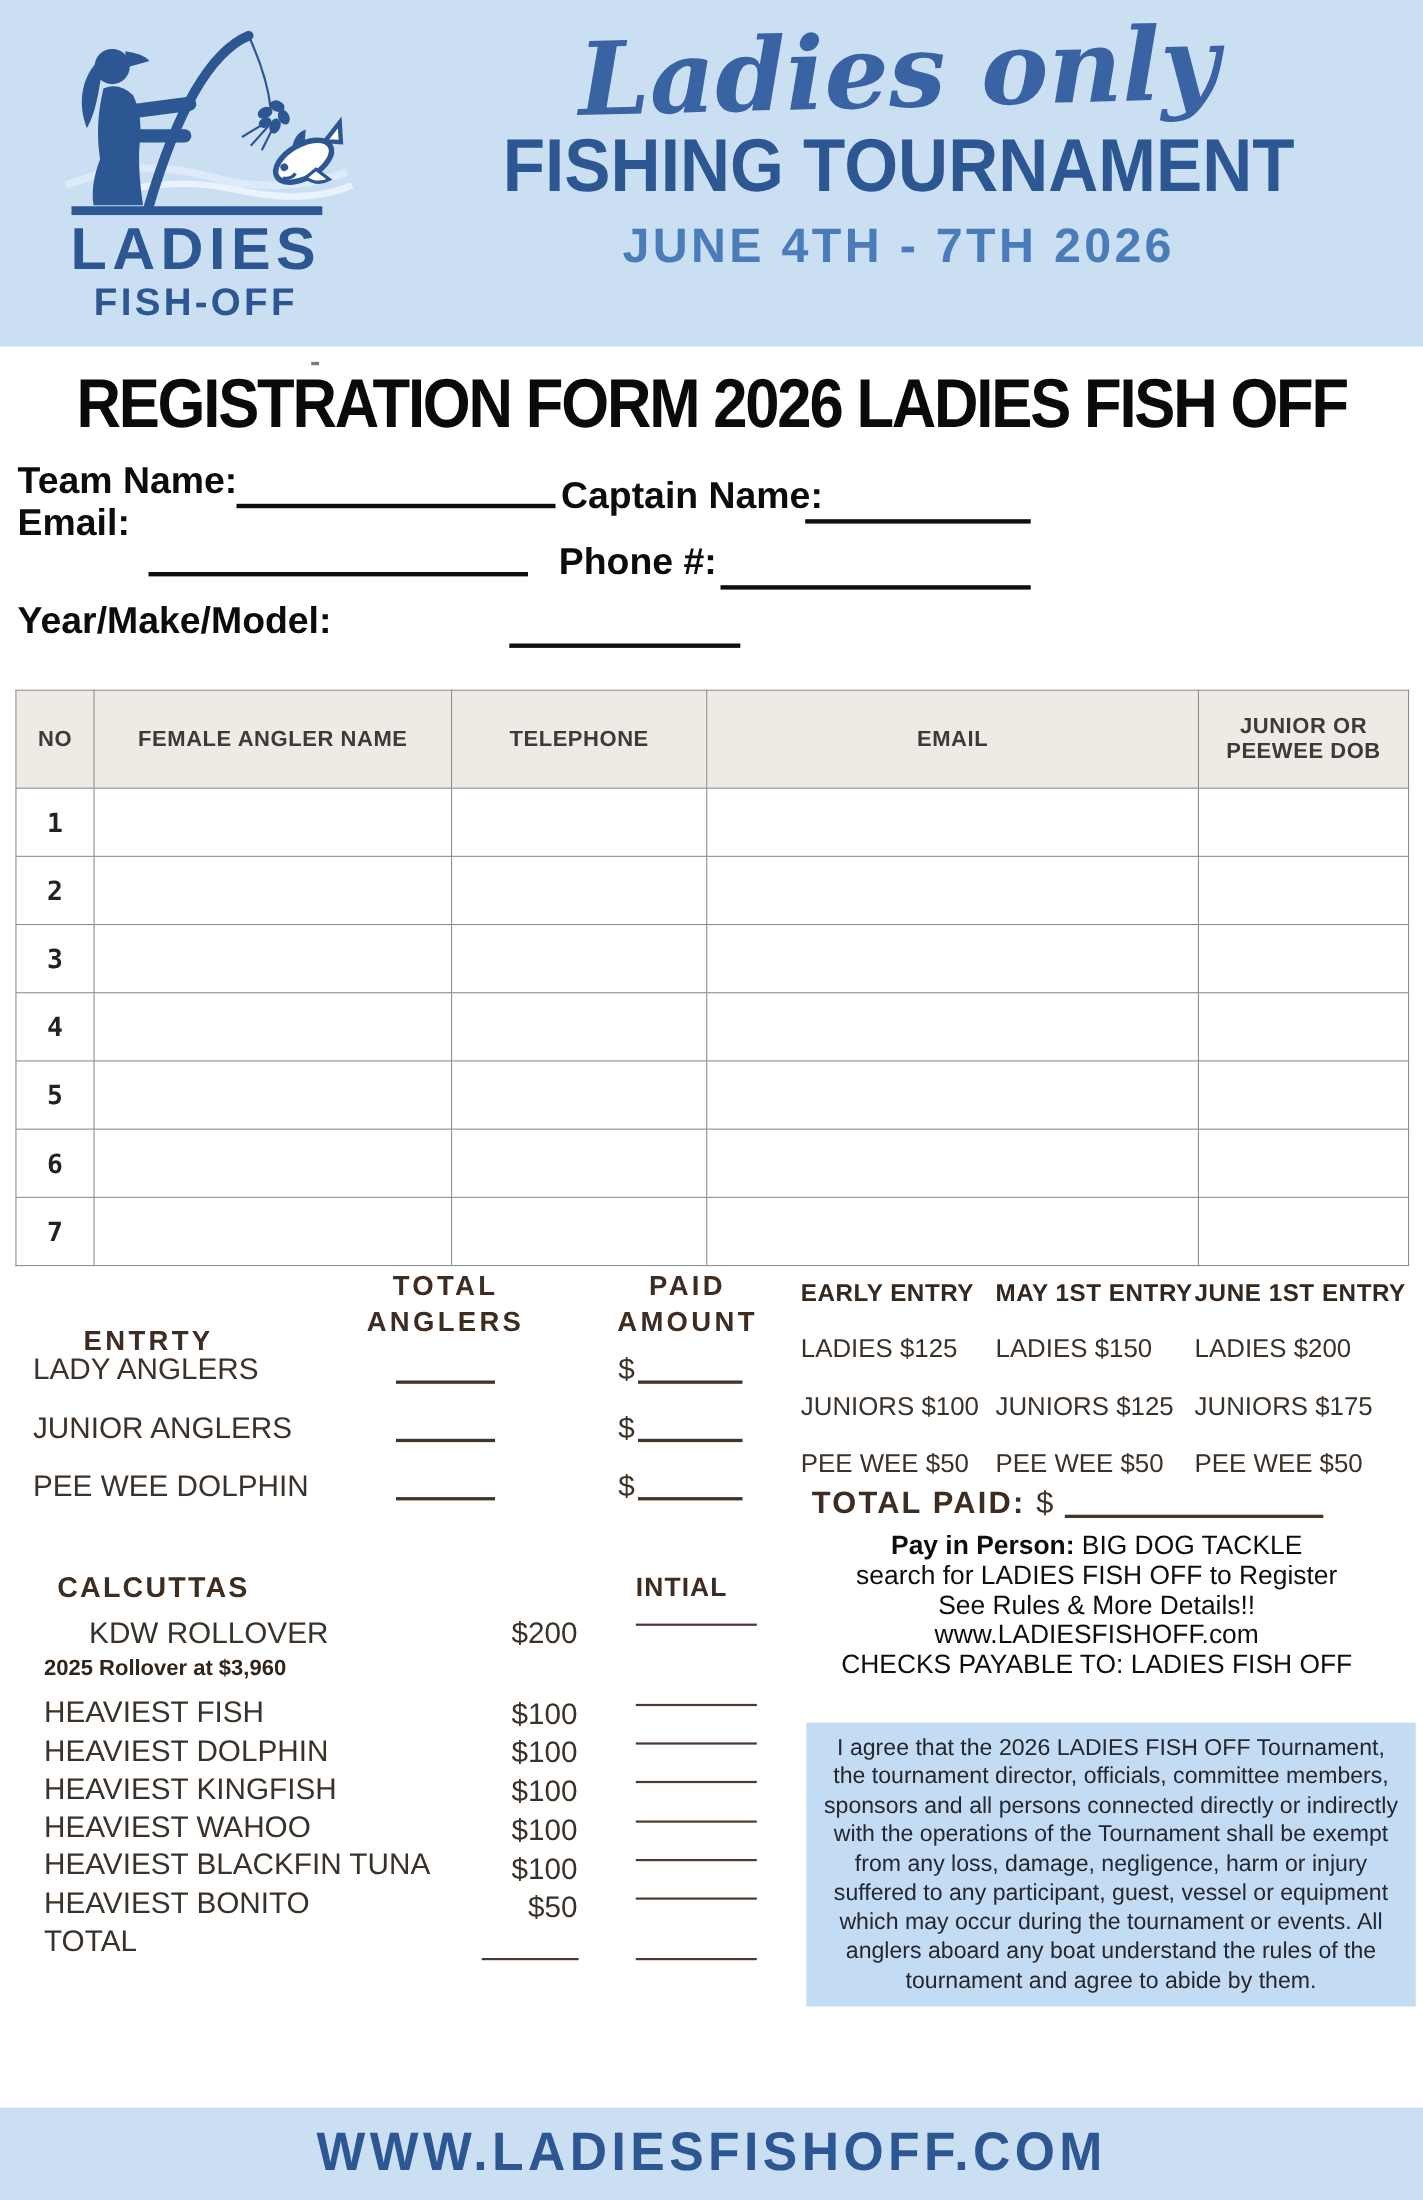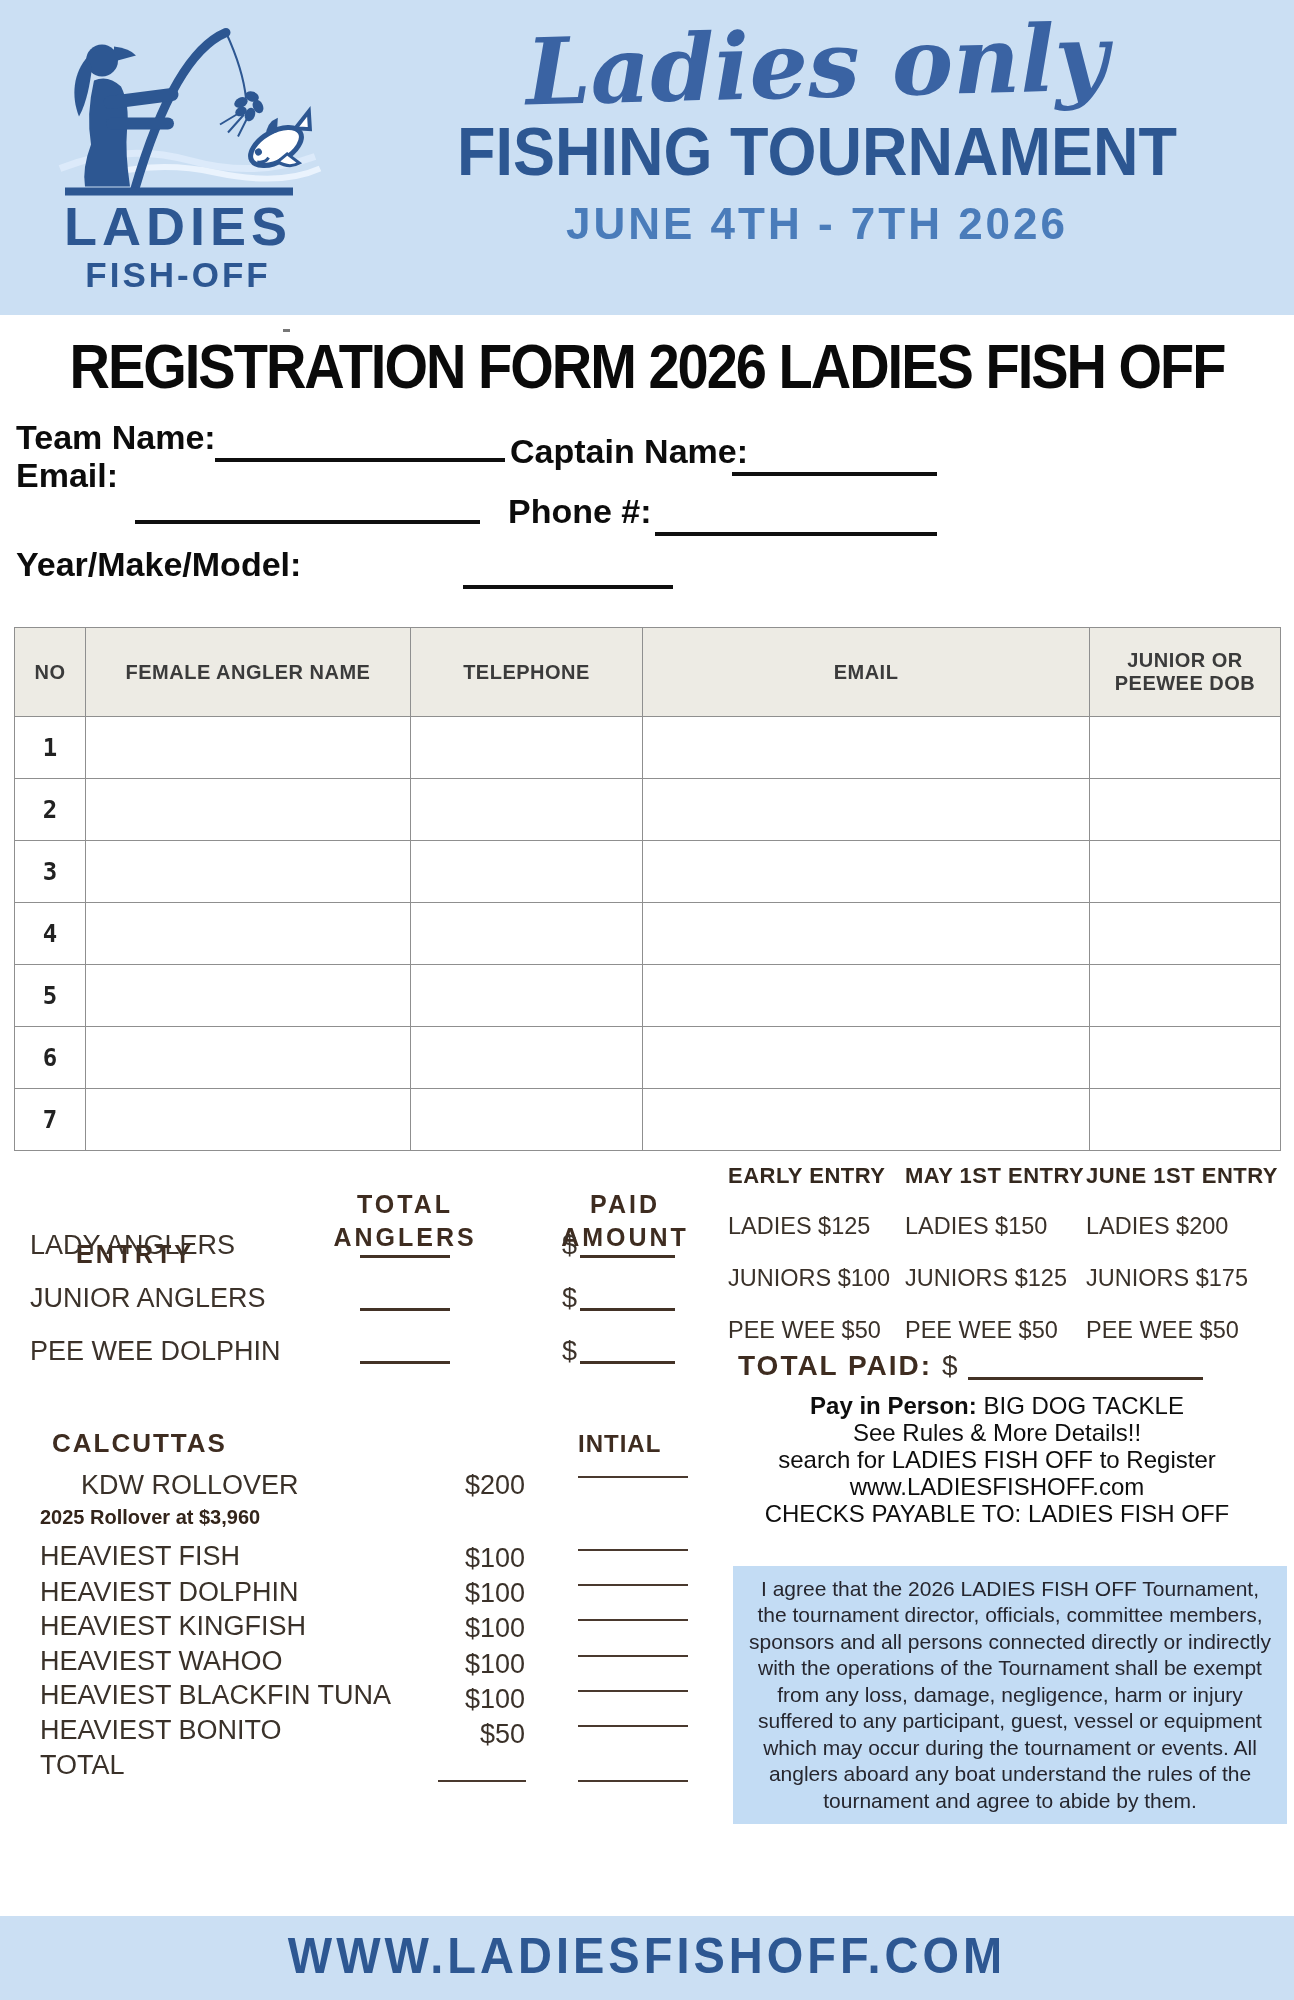--- a/index.html
+++ b/index.html
@@ -29,21 +29,21 @@
   
   table.anglers{position:absolute;left:14px;top:627px;width:1266px;border-collapse:collapse;table-layout:fixed;}
   table.anglers th,table.anglers td{border:1px solid #8f8f8f;}
   table.anglers th{background:#edebe4;height:88px;font-size:20px;font-weight:bold;color:#3b3b3b;
         letter-spacing:0.5px;text-align:center;padding:0 14px;}
   table.anglers td{height:59px;background:#fff;}
   td.rownum{font-family:"DejaVu Sans Mono",monospace;font-weight:bold;font-size:24px;color:#222;text-align:center;}
 
   
   .entry{position:absolute;left:0;top:1145px;width:700px;height:250px;color:#3c322a;}
-  .ent-h{position:absolute;font-weight:bold;font-size:25px;letter-spacing:3px;color:#3e2c20;text-align:center;line-height:1.3;margin-top:35px;}
+  .ent-h{position:absolute;font-weight:bold;font-size:25px;letter-spacing:3px;color:#3e2c20;text-align:center;line-height:1.3;}
   .ent-row-label{position:absolute;font-size:27px;color:#3c322a;white-space:nowrap;}
   .brown-line{position:absolute;border-bottom:3px solid #433226;}
   .dollar{position:absolute;font-size:27px;color:#3c322a;}
 
   
   .fees{position:absolute;left:720px;top:1145px;width:574px;height:270px;}
   .fee-col-h{position:absolute;font-size:22px;font-weight:bold;letter-spacing:0.5px;color:#34281e;white-space:nowrap;}
   .fee-item{position:absolute;font-size:23.5px;color:#3a3129;white-space:nowrap;}
   .total-paid{position:absolute;font-size:28px;font-weight:bold;letter-spacing:2px;color:#3e2c20;white-space:nowrap;}
   .total-paid-dollar{position:absolute;font-size:28px;color:#3c322a;}
@@ -249,22 +249,22 @@
     <div class="fee-item" style="left:366px;top:120px;">JUNIORS $175</div>
     <div class="fee-item" style="left:366px;top:172px;">PEE WEE $50</div>
 
     <div class="total-paid" style="left:18px;top:205px;">TOTAL PAID:</div>
     <div class="total-paid-dollar" style="left:222px;top:205px;">$</div>
     <div class="brown-line" style="left:248px;top:208px;width:235px;height:24px;"></div>
   </div>
 
   <div class="pay">
     <div><b>Pay in Person:</b><span> BIG DOG TACKLE</span></div>
+    <div>search for LADIES FISH OFF to Register</div>
     <div>See Rules &amp; More Details!!</div>
-    <div>search for LADIES FISH OFF to Register</div>
     <div>www.LADIESFISHOFF.com</div>
     <div>CHECKS PAYABLE TO: LADIES FISH OFF</div>
   </div>
 
   <div class="agree">I agree that the 2026 LADIES FISH OFF Tournament, the tournament director, officials, committee members, sponsors and all persons connected directly or indirectly with the operations of the Tournament shall be exempt from any loss, damage, negligence, harm or injury suffered to any participant, guest, vessel or equipment which may occur during the tournament or events. All anglers aboard any boat understand the rules of the tournament and agree to abide by them.</div>
 
   <div class="calc">
     <div class="calc-title">CALCUTTAS</div>
     <div class="calc-initial">INTIAL</div>
 

